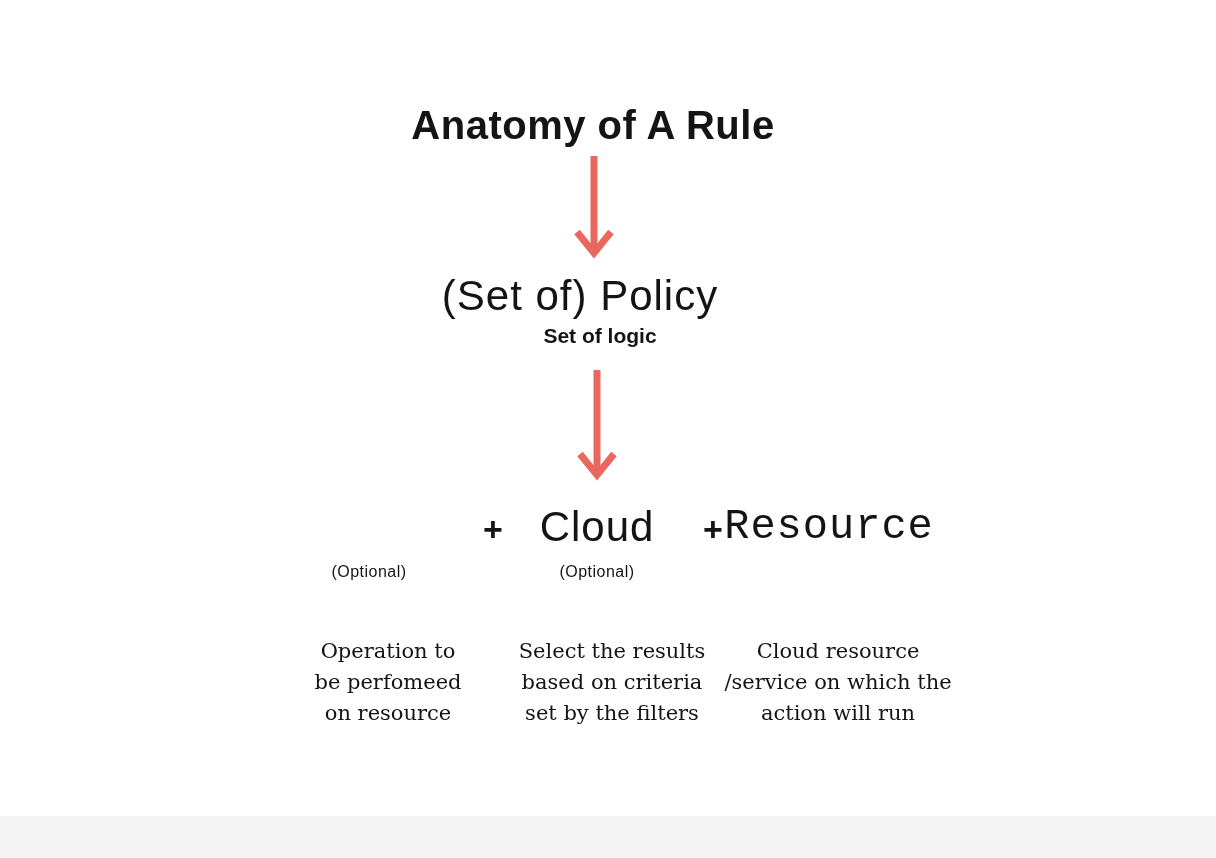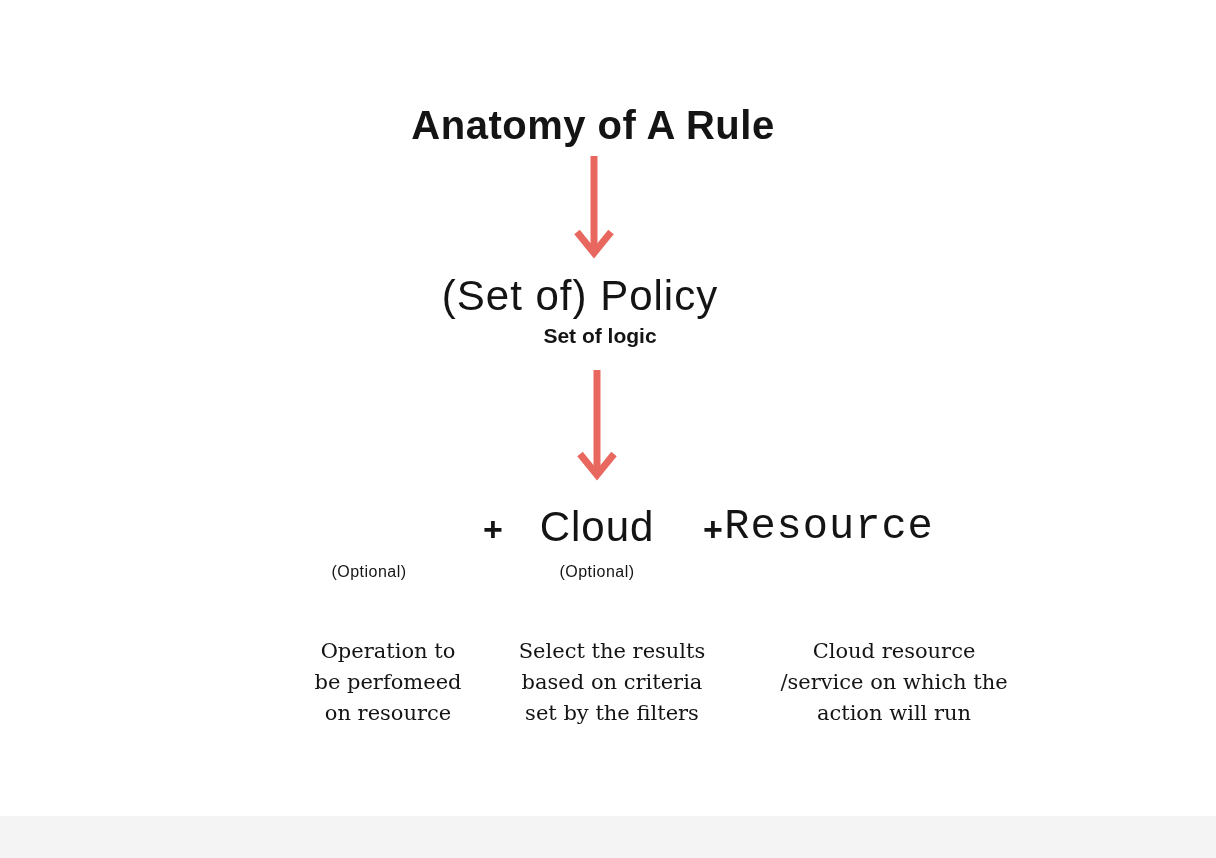--- a/index.html
+++ b/index.html
@@ -89,17 +89,17 @@
 
   <div class="abs optional" style="left:369px; top:563px;">(Optional)</div>
   <div class="abs optional" style="left:597px; top:563px;">(Optional)</div>
 
   <div class="abs desc" style="left:388px; top:636px;">Operation to
 be perfomeed
 on resource</div>
   <div class="abs desc" style="left:612px; top:636px;">Select the results
 based on criteria
 set by the filters</div>
-  <div class="abs desc" style="left:894px; top:636px;">Cloud resource
+  <div class="abs desc" style="left:838px; top:636px;">Cloud resource
 /service on which the
 action will run</div>
 
 </div>
 
 </body></html>

